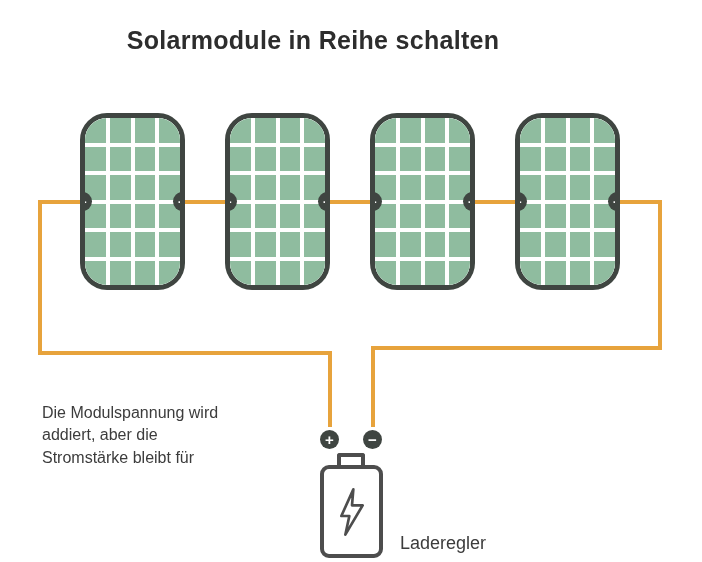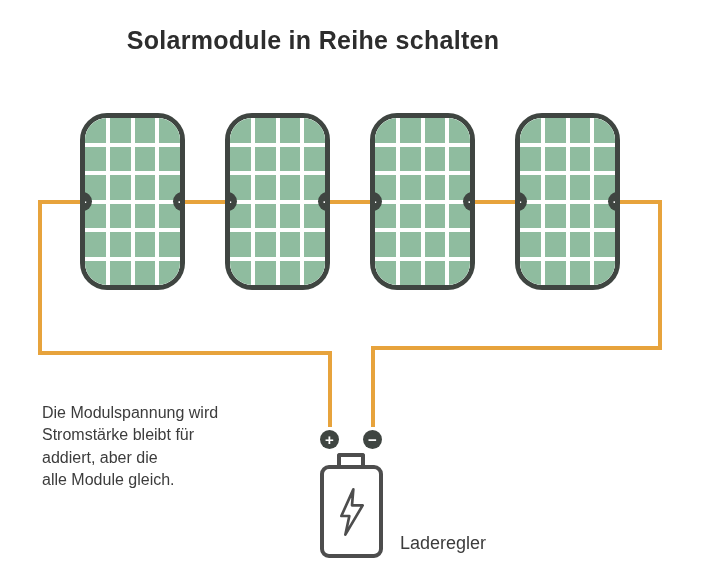--- a/index.html
+++ b/index.html
@@ -207,23 +207,22 @@
         <div class="cell"></div>
         <div class="cell"></div>
         <div class="cell"></div>
       </div>
     <span class="term term-plus">+</span>
     <span class="term term-minus">−</span>
   </div>
 
   <div class="note">
     <div>Die Modulspannung wird</div>
+    <div>addiert, aber die</div>
     <div>Stromstärke bleibt für</div>
-    <div>addiert, aber die</div>
-    <div>alle Module gleich.</div>
   </div>
 
   <span class="term ctrl-plus">+</span>
   <span class="term ctrl-minus">−</span>
   <div class="bat-cap"></div>
   <div class="bat-body">
     <svg width="32" height="56" viewBox="0 0 24 36">
       <polygon points="13,1 4,21 10,21 7,35 20,13 12,13" fill="#ffffff" stroke="#4d4d4d" stroke-width="2" stroke-linejoin="round"></polygon>
     </svg>
   </div>

